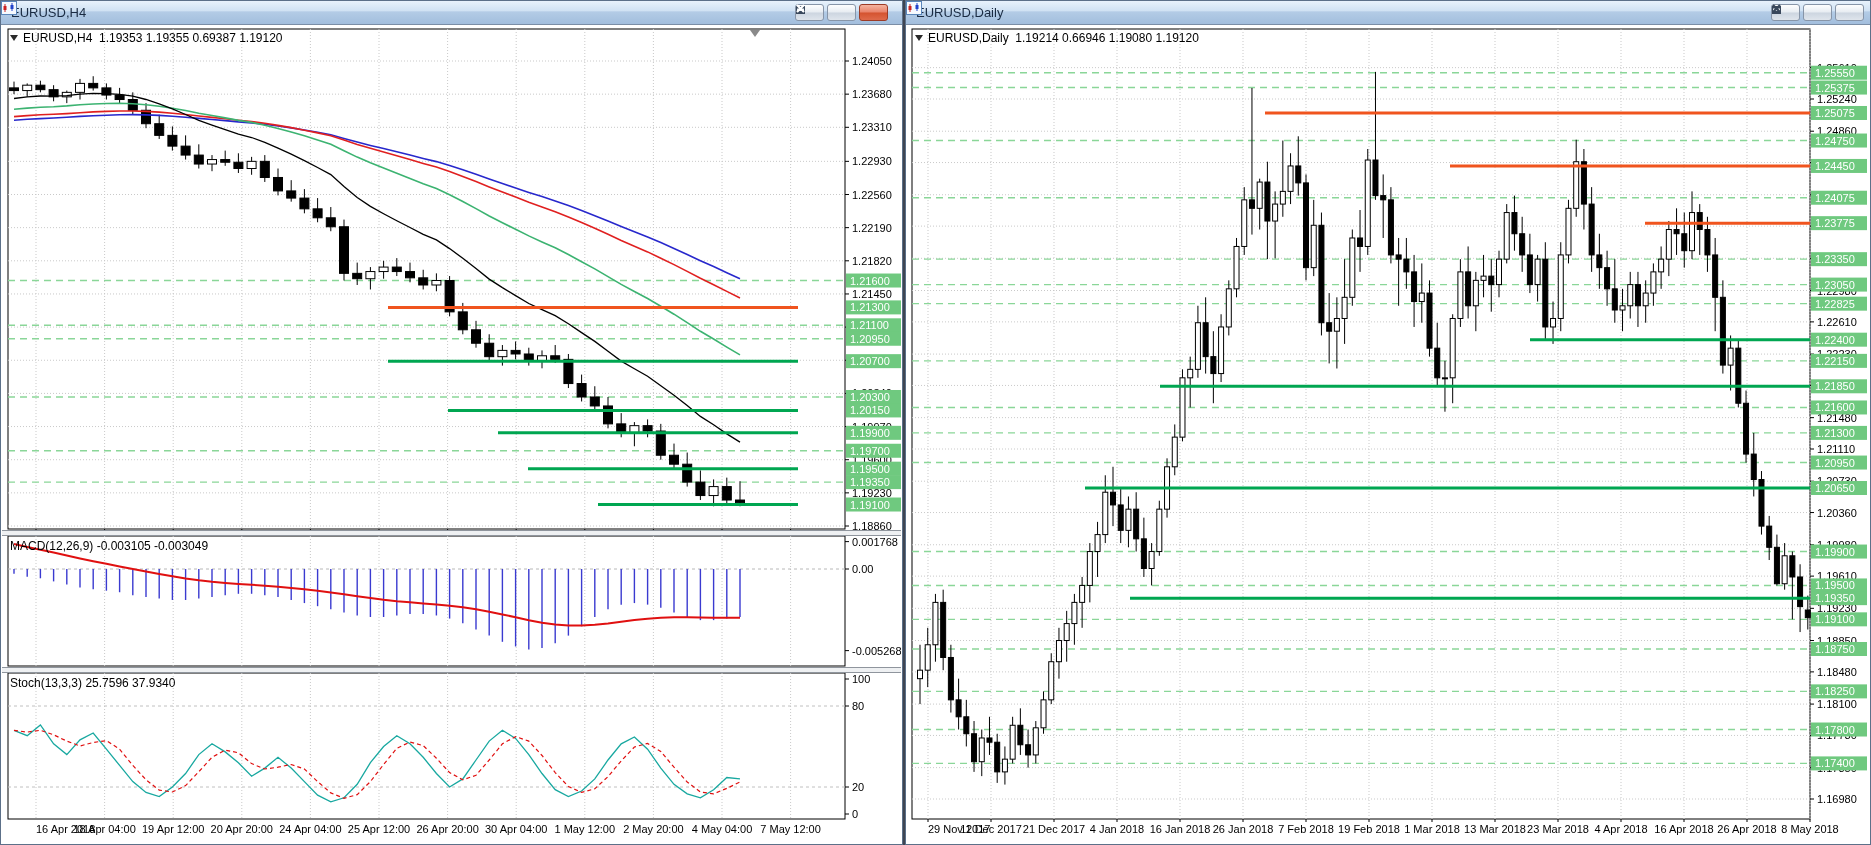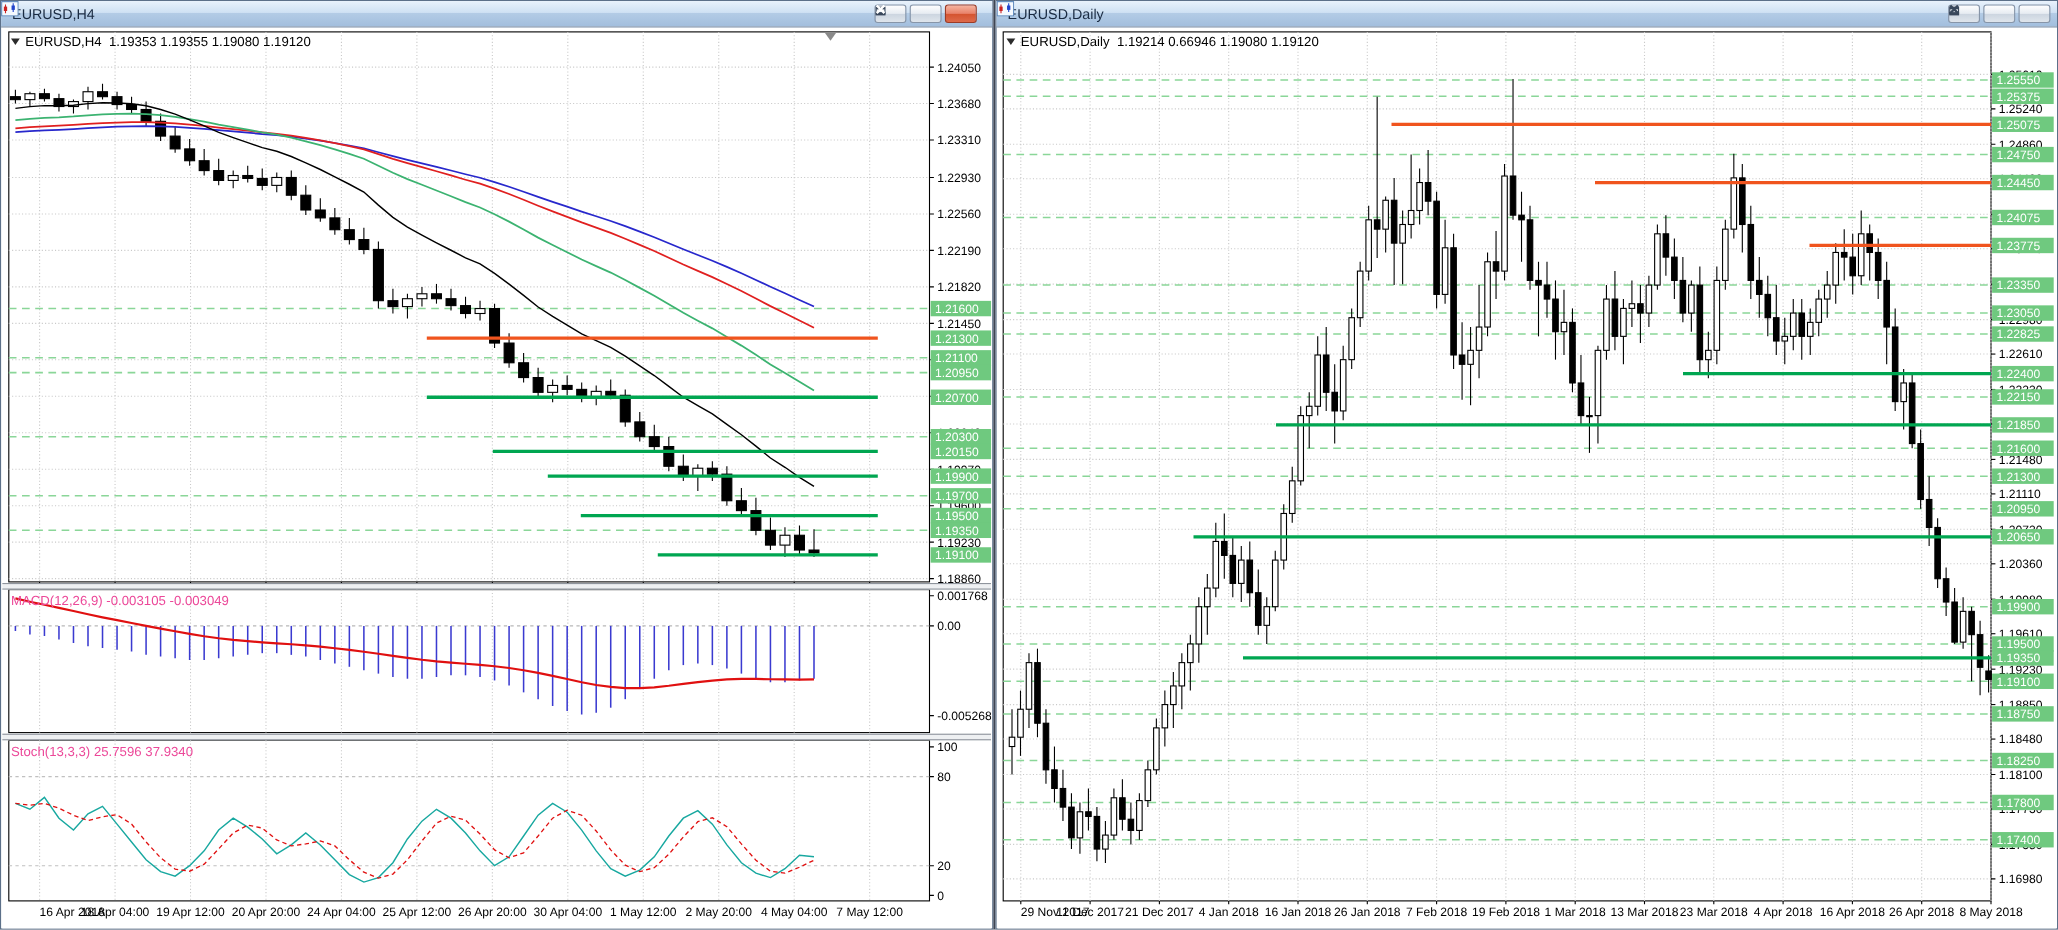--- a/index.html
+++ b/index.html
@@ -20,21 +20,21 @@
        background:linear-gradient(#fefefe,#e7ecf2 48%,#ccd5e0 52%,#dfe5ec);
        display:flex;align-items:center;justify-content:center;box-sizing:border-box;}
   .wbtn.close-active{background:linear-gradient(#f5b4a0,#e8826a 48%,#d4532f 52%,#de6a4b);
        border-color:#9c3b26;}
   .content{position:absolute;left:1px;top:25px;width:calc(100% - 2px);height:818px;
        background:#fff;overflow:hidden;}
   .legend{position:absolute;left:8px;top:5px;font-size:12px;color:#000;
        white-space:pre;display:flex;align-items:center;z-index:5;}
   .tri{width:0;height:0;border-left:4px solid transparent;border-right:4px solid transparent;
        border-top:6px solid #2b2b2b;margin-right:5px;display:inline-block;}
-  .pane-label{position:absolute;left:8px;font-size:12px;color:#ec4899;z-index:5;white-space:pre;}
+  .pane-label{position:absolute;left:8px;font-size:12px;color:#000000;z-index:5;white-space:pre;}
   .pane-sep{position:absolute;left:0;width:100%;height:6px;background:#eef0f2;
        border-top:1px solid #8f959d;border-bottom:1px solid #8f959d;box-sizing:border-box;z-index:4;}
   svg{position:absolute;left:0;top:0;}
   svg text{font-family:"Liberation Sans",sans-serif;}
 </style>
 </head>
 <body>
 
 <div class="win" id="win-left">
   <div class="titlebar">
@@ -401,21 +401,21 @@
         <line x1="843" y1="680" x2="847" y2="680" stroke="#000"></line>
         <text x="850" y="684" font-size="11" fill="#000000">80</text>
         <line x1="843" y1="761" x2="847" y2="761" stroke="#000"></line>
         <text x="850" y="765" font-size="11" fill="#000000">20</text>
         <line x1="843" y1="788" x2="847" y2="788" stroke="#000"></line>
         <text x="850" y="792" font-size="11" fill="#000000">0</text>
         <path d="M12.0 704.3 L25.2 709.7 L38.4 698.9 L51.6 717.8 L64.8 728.6 L78.0 713.8 L91.2 707.0 L104.4 723.2 L117.6 739.4 L130.8 755.6 L144.0 766.4 L157.2 770.5 L170.4 761.0 L183.6 747.5 L196.8 728.6 L210.0 717.8 L223.2 725.9 L236.4 736.7 L249.6 750.2 L262.8 742.1 L276.0 731.3 L289.2 742.1 L302.4 755.6 L315.6 769.1 L328.8 775.9 L342.0 771.8 L355.2 758.3 L368.4 736.7 L381.6 720.5 L394.8 709.7 L408.0 717.8 L421.2 731.3 L434.4 747.5 L447.6 761.0 L460.8 752.9 L474.0 734.0 L487.2 715.1 L500.4 704.3 L513.6 712.4 L526.8 728.6 L540.0 747.5 L553.2 763.7 L566.4 770.5 L579.6 765.0 L592.8 752.9 L606.0 734.0 L619.2 717.8 L632.4 711.0 L645.6 723.2 L658.8 742.1 L672.0 758.3 L685.2 767.8 L698.4 771.8 L711.6 763.7 L724.8 751.5 L738.0 752.9 " fill="none" stroke="#18a8a0" stroke-width="1.3"></path>
         <path d="M12.0 704.3 L25.2 706.1 L38.4 704.3 L51.6 708.8 L64.8 715.1 L78.0 720.0 L91.2 716.5 L104.4 714.6 L117.6 723.2 L130.8 739.4 L144.0 753.8 L157.2 764.1 L170.4 766.0 L183.6 759.6 L196.8 745.7 L210.0 731.3 L223.2 724.1 L236.4 726.8 L249.6 737.6 L262.8 743.0 L276.0 741.2 L289.2 738.5 L302.4 743.0 L315.6 755.6 L328.8 766.9 L342.0 772.3 L355.2 768.6 L368.4 755.6 L381.6 738.5 L394.8 722.3 L408.0 716.0 L421.2 719.6 L434.4 732.2 L447.6 746.6 L460.8 753.8 L474.0 749.3 L487.2 734.0 L500.4 717.8 L513.6 710.6 L526.8 715.1 L540.0 729.5 L553.2 746.6 L566.4 760.5 L579.6 766.4 L592.8 762.8 L606.0 750.6 L619.2 734.9 L632.4 721.0 L645.6 717.4 L658.8 725.5 L672.0 741.2 L685.2 756.0 L698.4 766.0 L711.6 767.8 L724.8 762.4 L738.0 756.0 " fill="none" stroke="#e01010" stroke-width="1.2" stroke-dasharray="4 3"></path>
       </svg>
     <div class="legend">
-      <span class="tri"></span><span>EURUSD,H4  1.19353 1.19355 1.19080 1.19120</span>
+      <span class="tri"></span><span>EURUSD,H4  1.19353 1.19355 0.69387 1.19120</span>
     </div>
     <div class="pane-label" style="top:513px">MACD(12,26,9) -0.003105 -0.003049</div>
     <div class="pane-label" style="top:650px">Stoch(13,3,3) 25.7596 37.9340</div>
     <div class="pane-sep" style="top:504px"></div>
     <div class="pane-sep" style="top:641px"></div>
   </div>
 </div>
 
 <div class="win" id="win-right">
   <div class="titlebar">

